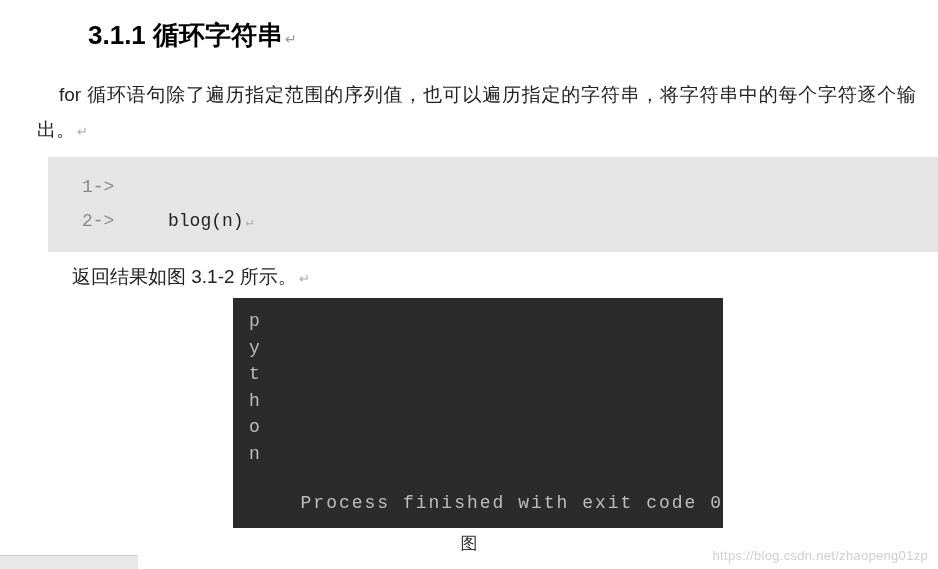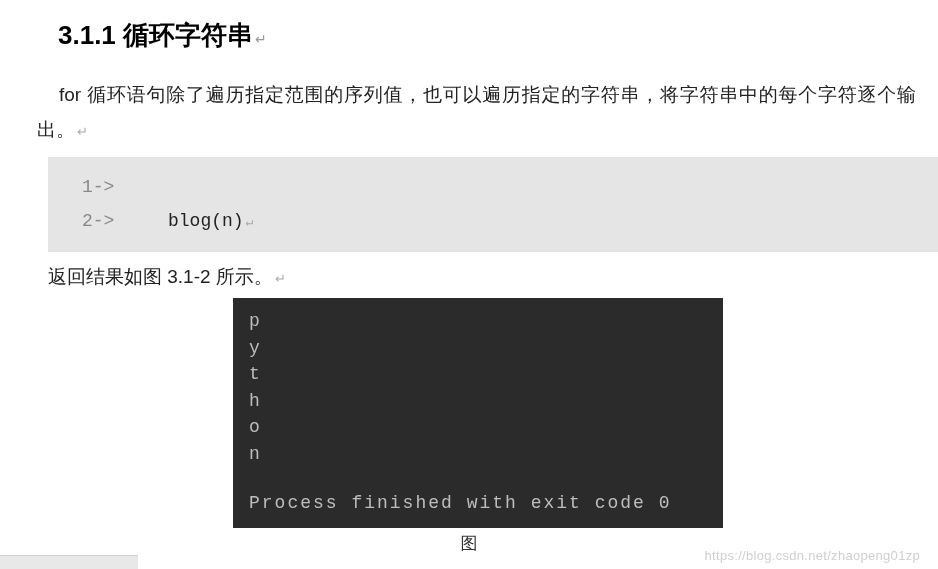--- a/index.html
+++ b/index.html
@@ -12,21 +12,21 @@
       background: #ffffff;
       width: 938px;
       height: 569px;
       overflow: hidden;
       position: relative;
     }
     .section-heading {
       font-size: 26px;
       font-weight: bold;
       color: #000;
-      padding: 18px 0 0 58px;
+      padding: 18px 0 0 88px;
     }
     .section-heading .return-mark {
       font-weight: normal;
       font-size: 14px;
       color: #999;
       vertical-align: baseline;
     }
     .body-text {
       font-size: 19px;
       color: #222;
@@ -65,21 +65,21 @@
     .code-text {
       color: #222;
     }
     .code-indent {
       display: inline-block;
       width: 42px;
     }
     .result-caption {
       font-size: 19px;
       color: #222;
-      padding: 12px 0 0 48px;
+      padding: 12px 0 0 72px;
     }
     .terminal {
       background: #2b2b2b;
       color: #bdbdbd;
       font-family: Consolas, "Courier New", monospace;
       font-size: 18px;
       margin: 8px 0 0 233px;
       width: 490px;
       padding: 10px 0 12px 16px;
       line-height: 1.48;
@@ -87,30 +87,31 @@
     }
     .terminal-line {
       white-space: pre;
     }
     .terminal-blank {
       height: 22px;
     }
     .terminal-exit {
       white-space: pre;
       letter-spacing: 2px;
+      text-align: right;
     }
     .fig-caption-cut {
       text-align: center;
       font-size: 17px;
       color: #333;
       margin-top: 4px;
     }
     .watermark {
       position: absolute;
-      right: 18px;
+      right: 10px;
       bottom: 6px;
       font-size: 13px;
       color: #cfcfcf;
       font-family: Arial, sans-serif;
       letter-spacing: 0.3px;
     }
     .bottom-bar {
       position: absolute;
       left: 0;
       bottom: 0;

